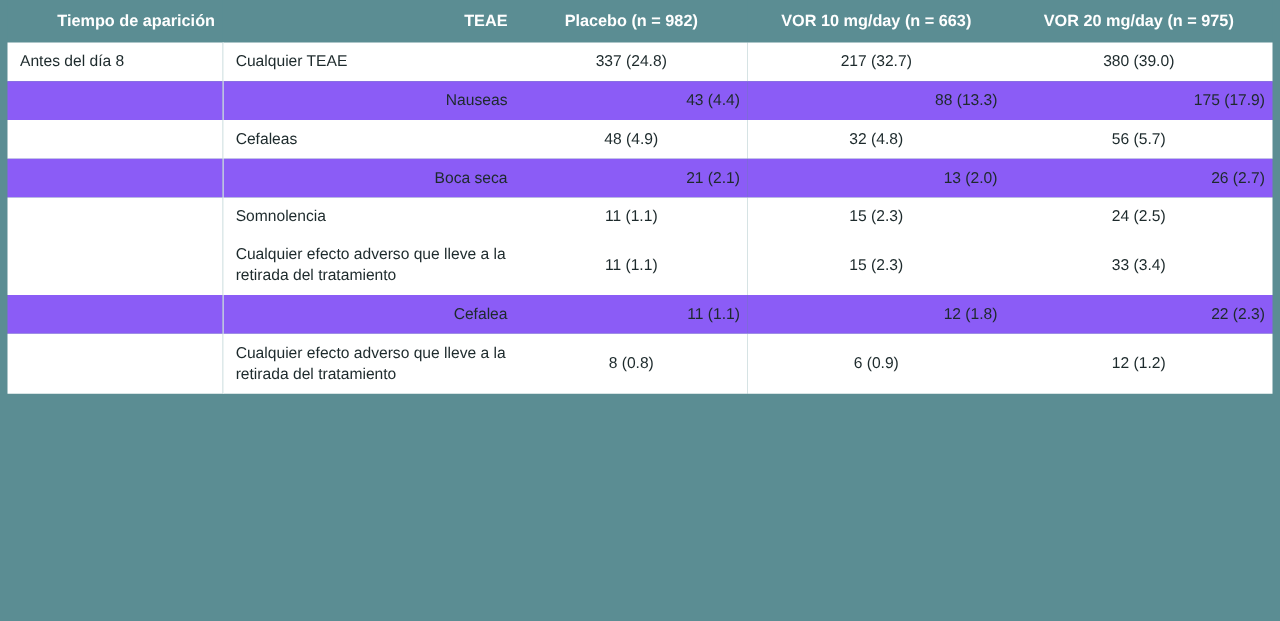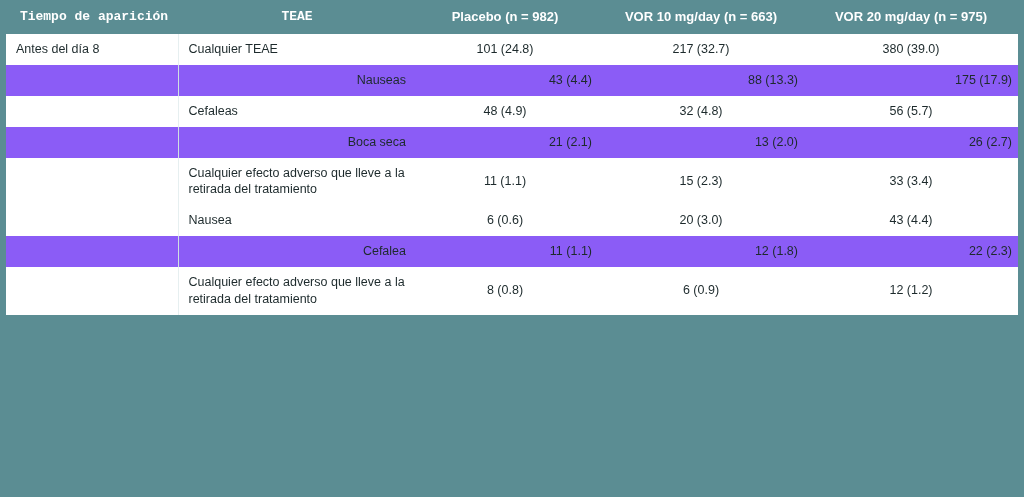--- a/index.html
+++ b/index.html
@@ -30,23 +30,22 @@
     color: #ffffff;
     font-size: 13px;
     font-weight: bold;
     text-align: center;
     padding: 9px 6px 10px 6px;
     vertical-align: middle;
     white-space: nowrap;
   }
   thead th.col-time,
   thead th.col-teae {
-    text-align: center;
+    text-align: right;
     padding-left: 10px;
-    font-family: Liberation Mono, monospace;
   }
   col.c-time { width: 172px; }
   col.c-teae { width: 234px; }
   col.c-pbo  { width: 186px; }
   col.c-v10  { width: 206px; }
   col.c-v20  { width: 214px; }
 
   tbody td {
     font-size: 12.5px;
     color: #1d2a2c;
@@ -96,21 +95,21 @@
         <th class="col-teae">TEAE</th>
         <th>Placebo (n = 982)</th>
         <th>VOR 10 mg/day (n = 663)</th>
         <th>VOR 20 mg/day (n = 975)</th>
       </tr>
     </thead>
     <tbody>
       <tr class="light">
         <td class="time">Antes del día 8</td>
         <td class="teae">Cualquier TEAE</td>
-        <td class="num">101 (24.8)</td>
+        <td class="num">337 (24.8)</td>
         <td class="num">217 (32.7)</td>
         <td class="num">380 (39.0)</td>
       </tr>
       <tr class="dark">
         <td class="time"></td>
         <td class="teae">Nauseas</td>
         <td class="num">43 (4.4)</td>
         <td class="num">88 (13.3)</td>
         <td class="num">175 (17.9)</td>
       </tr>
@@ -123,31 +122,31 @@
       </tr>
       <tr class="dark">
         <td class="time"></td>
         <td class="teae">Boca seca</td>
         <td class="num">21 (2.1)</td>
         <td class="num">13 (2.0)</td>
         <td class="num">26 (2.7)</td>
       </tr>
       <tr class="light">
         <td class="time"></td>
+        <td class="teae">Somnolencia</td>
+        <td class="num">11 (1.1)</td>
+        <td class="num">15 (2.3)</td>
+        <td class="num">24 (2.5)</td>
+      </tr>
+      <tr class="light">
+        <td class="time"></td>
         <td class="teae two-line">Cualquier efecto adverso que lleve a la retirada del tratamiento</td>
         <td class="num">11 (1.1)</td>
         <td class="num">15 (2.3)</td>
         <td class="num">33 (3.4)</td>
-      </tr>
-      <tr class="light">
-        <td class="time"></td>
-        <td class="teae">Nausea</td>
-        <td class="num">6 (0.6)</td>
-        <td class="num">20 (3.0)</td>
-        <td class="num">43 (4.4)</td>
       </tr>
       <tr class="dark">
         <td class="time"></td>
         <td class="teae">Cefalea</td>
         <td class="num">11 (1.1)</td>
         <td class="num">12 (1.8)</td>
         <td class="num">22 (2.3)</td>
       </tr>
       <tr class="light">
         <td class="time"></td>

